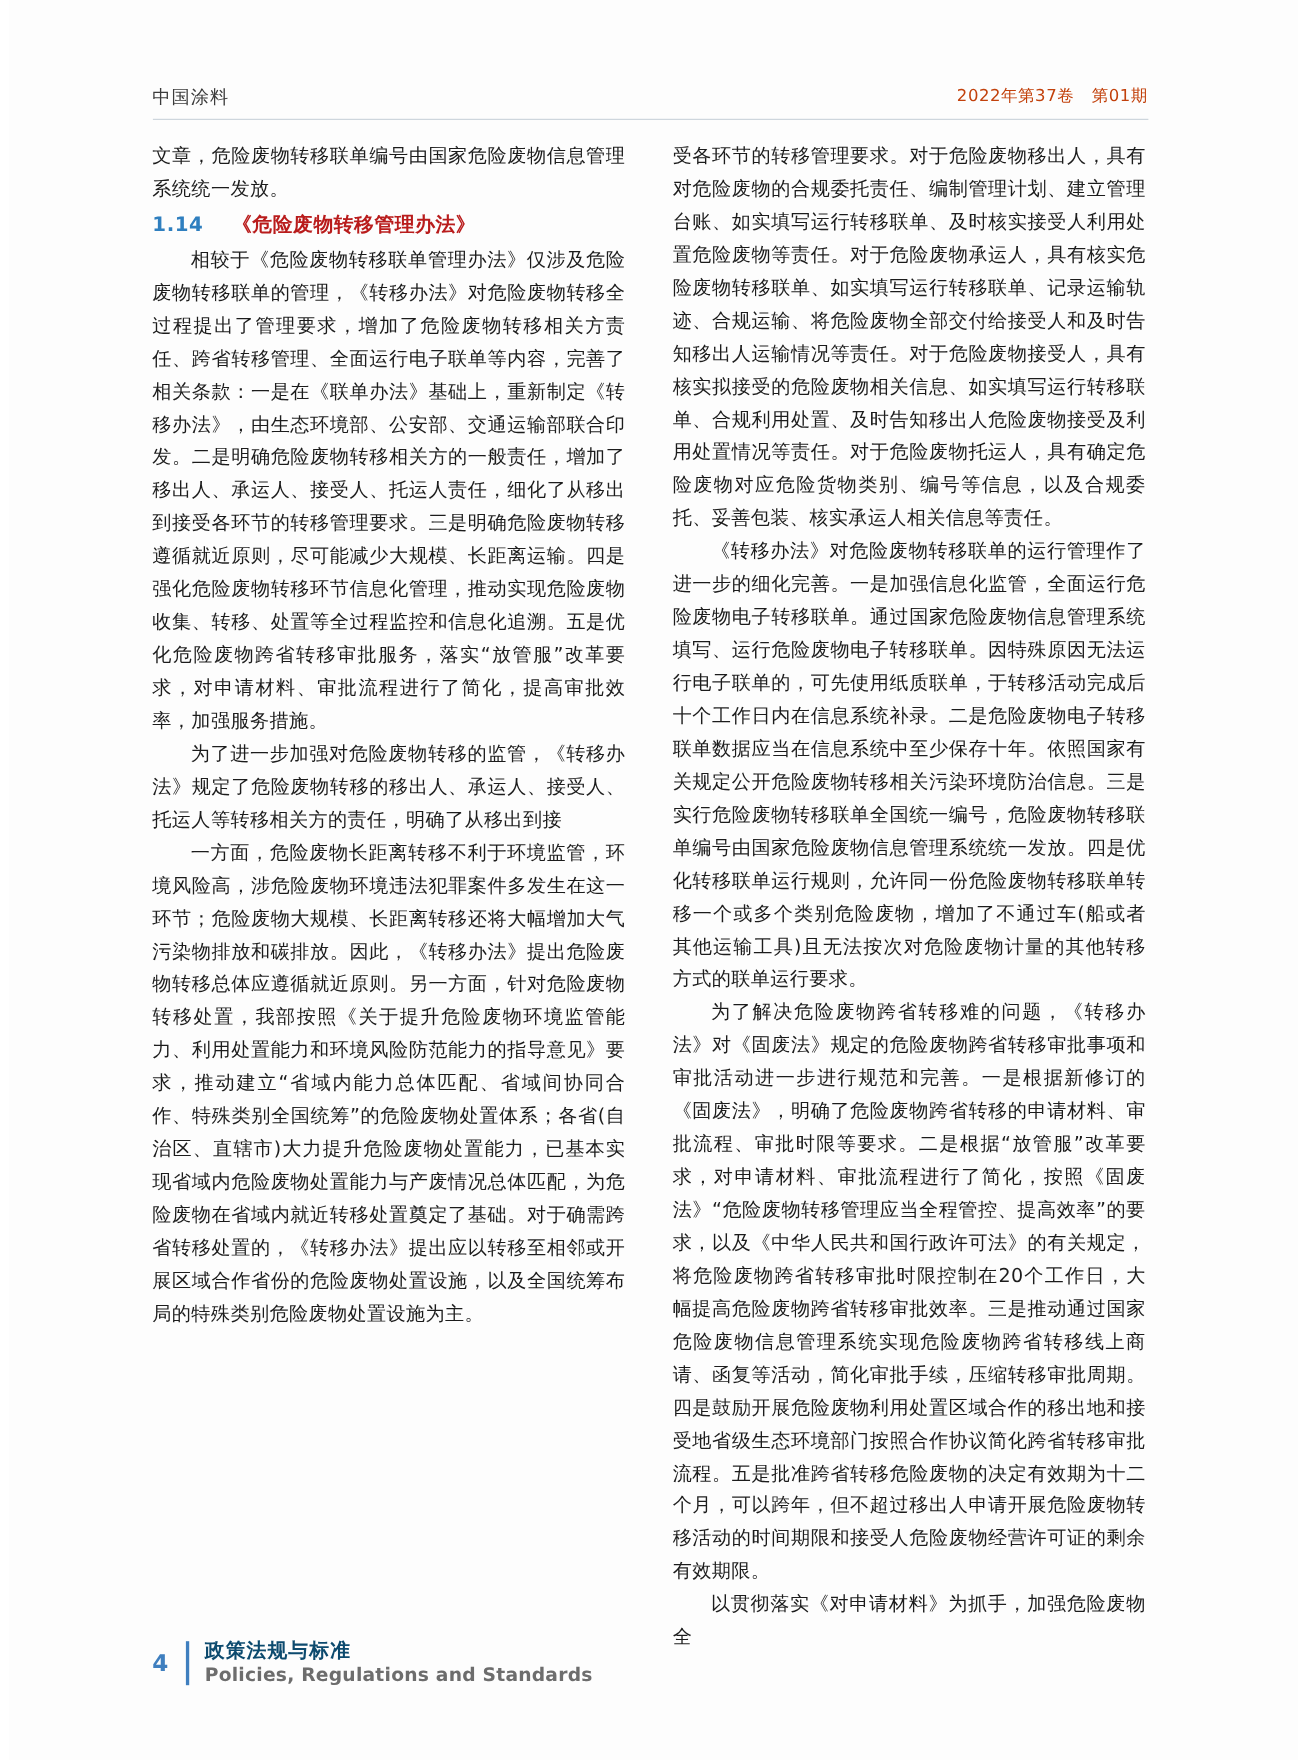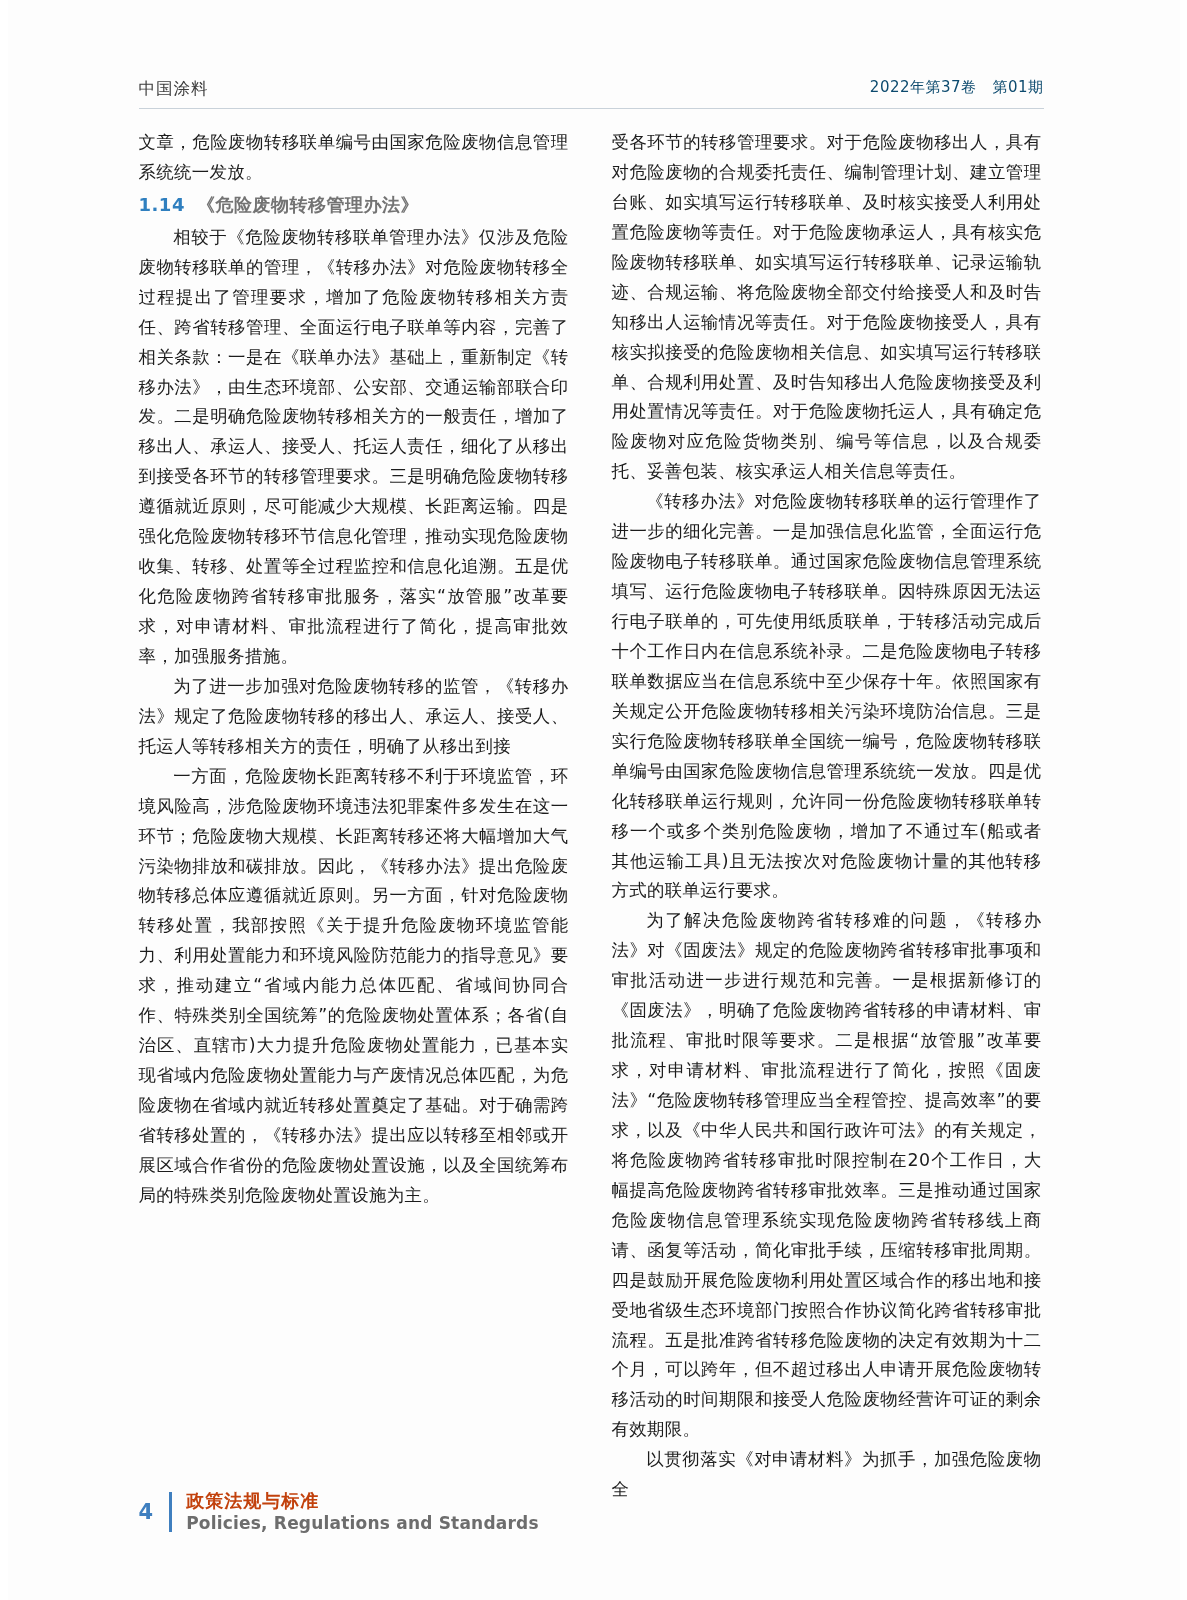--- a/index.html
+++ b/index.html
@@ -28,21 +28,21 @@
     align-items: flex-start;
     justify-content: space-between;
   }
   .header-left {
     font-size: 16.5px;
     color: #3b3b3b;
     letter-spacing: 1px;
   }
   .header-right {
     font-size: 15px;
-    color: #0c4a6e;
+    color: #c2410c;
     letter-spacing: 0.5px;
     white-space: pre;
   }
   .header-rule {
     position: absolute;
     top: 108px;
     left: 131px;
     width: 905px;
     height: 1px;
     background: #c9d2da;
@@ -67,28 +67,28 @@
     text-indent: 2em;
     letter-spacing: 0.02em;
   }
   .col p.noindent { text-indent: 0; }
 
   
   .section-heading {
     margin: 2px 0 2px 0;
     display: flex;
     align-items: baseline;
-    gap: 12px;
+    gap: 26px;
     font-weight: bold;
     font-size: 18px;
     color: #2f7fbf;
     letter-spacing: 0.5px;
   }
   .section-heading .num { color: #2f7fbf; }
-  .section-heading .title { color: #737373; }
+  .section-heading .title { color: #b91c1c; }
 
   
   .footer {
     position: absolute;
     left: 131px;
     bottom: 66px;
     display: flex;
     align-items: center;
     gap: 14px;
   }
@@ -105,21 +105,21 @@
   }
   .footer-texts {
     display: flex;
     flex-direction: column;
     justify-content: center;
     line-height: 1.25;
   }
   .footer-cn {
     font-size: 18px;
     font-weight: bold;
-    color: #c2410c;
+    color: #0c4a6e;
     letter-spacing: 1px;
   }
   .footer-en {
     font-size: 17px;
     color: #6d6d6d;
     letter-spacing: 0.2px;
     font-weight: bold;
   }
 </style>
 </head>

